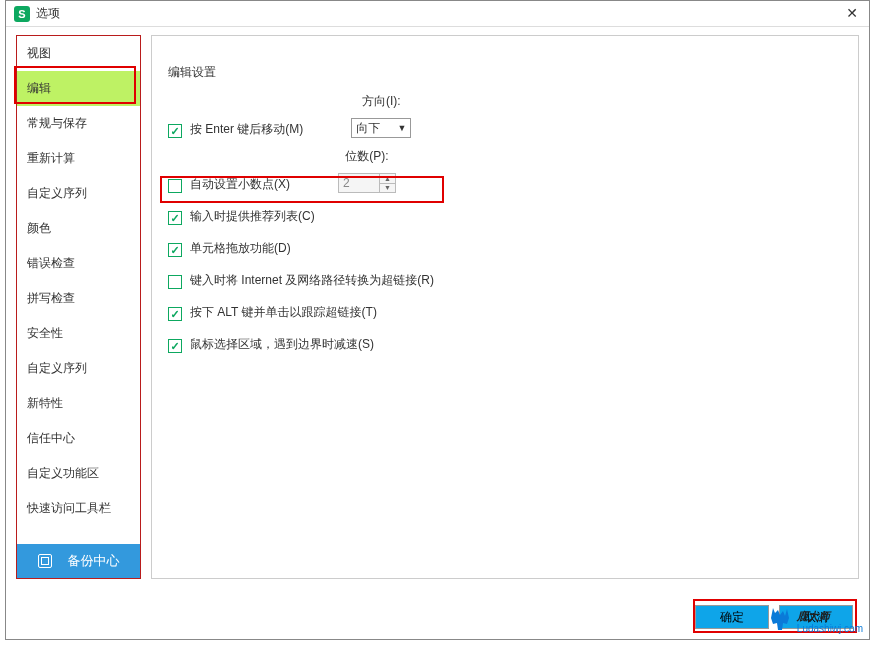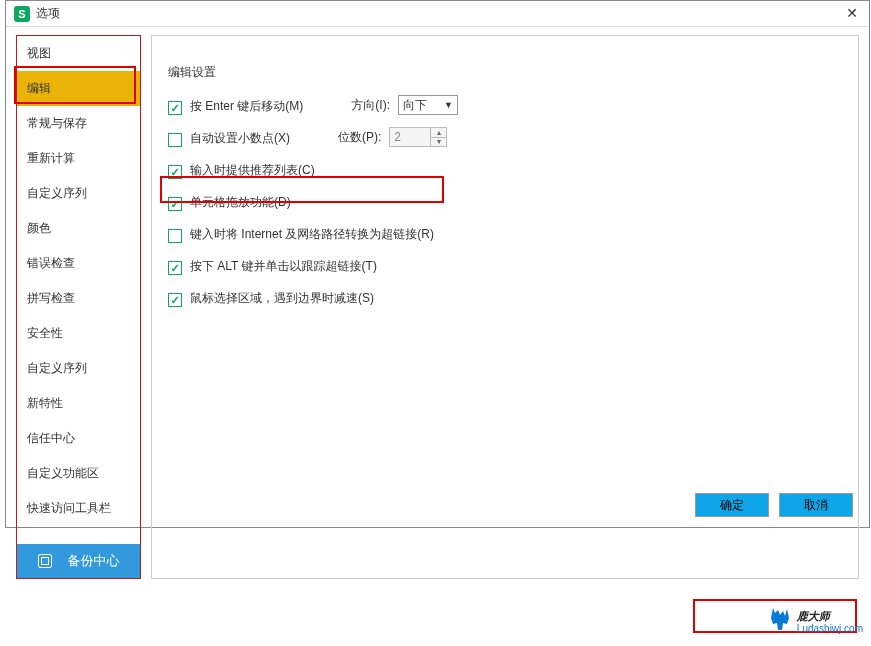--- a/index.html
+++ b/index.html
@@ -1,44 +1,44 @@
 <!DOCTYPE html>
 <html><head>
 <meta charset="utf-8">
 <style>
 * { margin: 0; padding: 0; box-sizing: border-box; font-family: "Microsoft YaHei", "SimSun", sans-serif; }
 body { background: #fff; width: 871px; height: 646px; position: relative; }
 
-.dialog { width: 865px; height: 528px; border: 1px solid #888; background: #fff; position: absolute; left: 5px; top: 0; }
+.dialog { width: 865px; height: 640px; border: 1px solid #888; background: #fff; position: absolute; left: 5px; top: 0; }
 
 .titlebar { height: 26px; display: flex; align-items: center; justify-content: space-between; padding: 0 8px; border-bottom: 1px solid #ddd; }
 .titlebar-left { display: flex; align-items: center; gap: 6px; }
 .app-icon { width: 16px; height: 16px; background: #0DA860; border-radius: 3px; display: flex; align-items: center; justify-content: center; }
 .app-icon::before { content: 'S'; color: #fff; font-size: 11px; font-weight: bold; }
 .title-text { font-size: 12px; color: #333; }
 .close-btn { width: 18px; height: 18px; cursor: pointer; font-size: 14px; color: #333; text-align: center; line-height: 16px; }
 
 .body { display: flex; height: 560px; padding: 8px 10px; gap: 10px; }
 
 .sidebar { width: 125px; border: 1px solid #b91c1c; display: flex; flex-direction: column; }
 .sidebar-list { flex: 1; overflow: auto; }
 .sidebar-item { padding: 9px 10px; font-size: 12px; color: #333; cursor: pointer; }
-.sidebar-item.selected { background: #eab308; }
+.sidebar-item.selected { background: #bef264; }
 .backup-btn { height: 34px; background: #3399dd; color: #fff; font-size: 13px; display: flex; align-items: center; justify-content: center; gap: 16px; cursor: pointer; }
 .backup-icon { display: inline-block; width: 14px; height: 14px; border: 1.5px solid #fff; border-radius: 2px; position: relative; }
 .backup-icon::before { content: ''; position: absolute; left: 2px; top: 2px; width: 6px; height: 6px; border: 1px solid #fff; }
 
 .content { flex: 1; border: 1px solid #ccc; padding: 28px 16px; font-size: 12px; color: #333; }
 .section-title { margin-bottom: 12px; }
 .option-row { display: flex; align-items: flex-end; margin-bottom: 10px; gap: 8px; min-height: 22px; }
 .checkbox { width: 14px; height: 14px; border: 1px solid #0DA860; display: inline-flex; align-items: center; justify-content: center; flex-shrink: 0; }
 .checkbox.checked::before { content: '✓'; color: #0DA860; font-size: 11px; font-weight: bold; line-height: 1; }
 .checkbox.unchecked { border-color: #0DA860; }
 .opt-label { display: inline-block; }
-.right-group { display: inline-flex; align-items: center; gap: 8px; margin-left: 40px; }
+.right-group { display: inline-flex; align-items: center; gap: 8px; margin-left: 40px; flex-direction: column; }
 .dropdown { width: 60px; height: 20px; border: 1px solid #999; display: inline-flex; align-items: center; justify-content: space-between; padding: 0 4px; font-size: 12px; }
 .dropdown-arrow { font-size: 9px; }
 .spinner { width: 58px; height: 20px; border: 1px solid #bbb; background: #f5f5f5; display: inline-flex; align-items: center; padding: 0 4px; color: #888; position: relative; }
 .spinner-arrows { position: absolute; right: 0; top: 0; bottom: 0; width: 16px; display: flex; flex-direction: column; }
 .spinner-arrows span { flex: 1; display: flex; align-items: center; justify-content: center; font-size: 7px; border-left: 1px solid #bbb; color: #666; }
 .spinner-arrows span:first-child { border-bottom: 1px solid #bbb; }
 
 .highlight-red { position: absolute; border: 2px solid #e00000; pointer-events: none; }
 .hl-sidebar { left: 14px; top: 66px; width: 122px; height: 38px; }
 .hl-option { left: 160px; top: 176px; width: 284px; height: 27px; }

